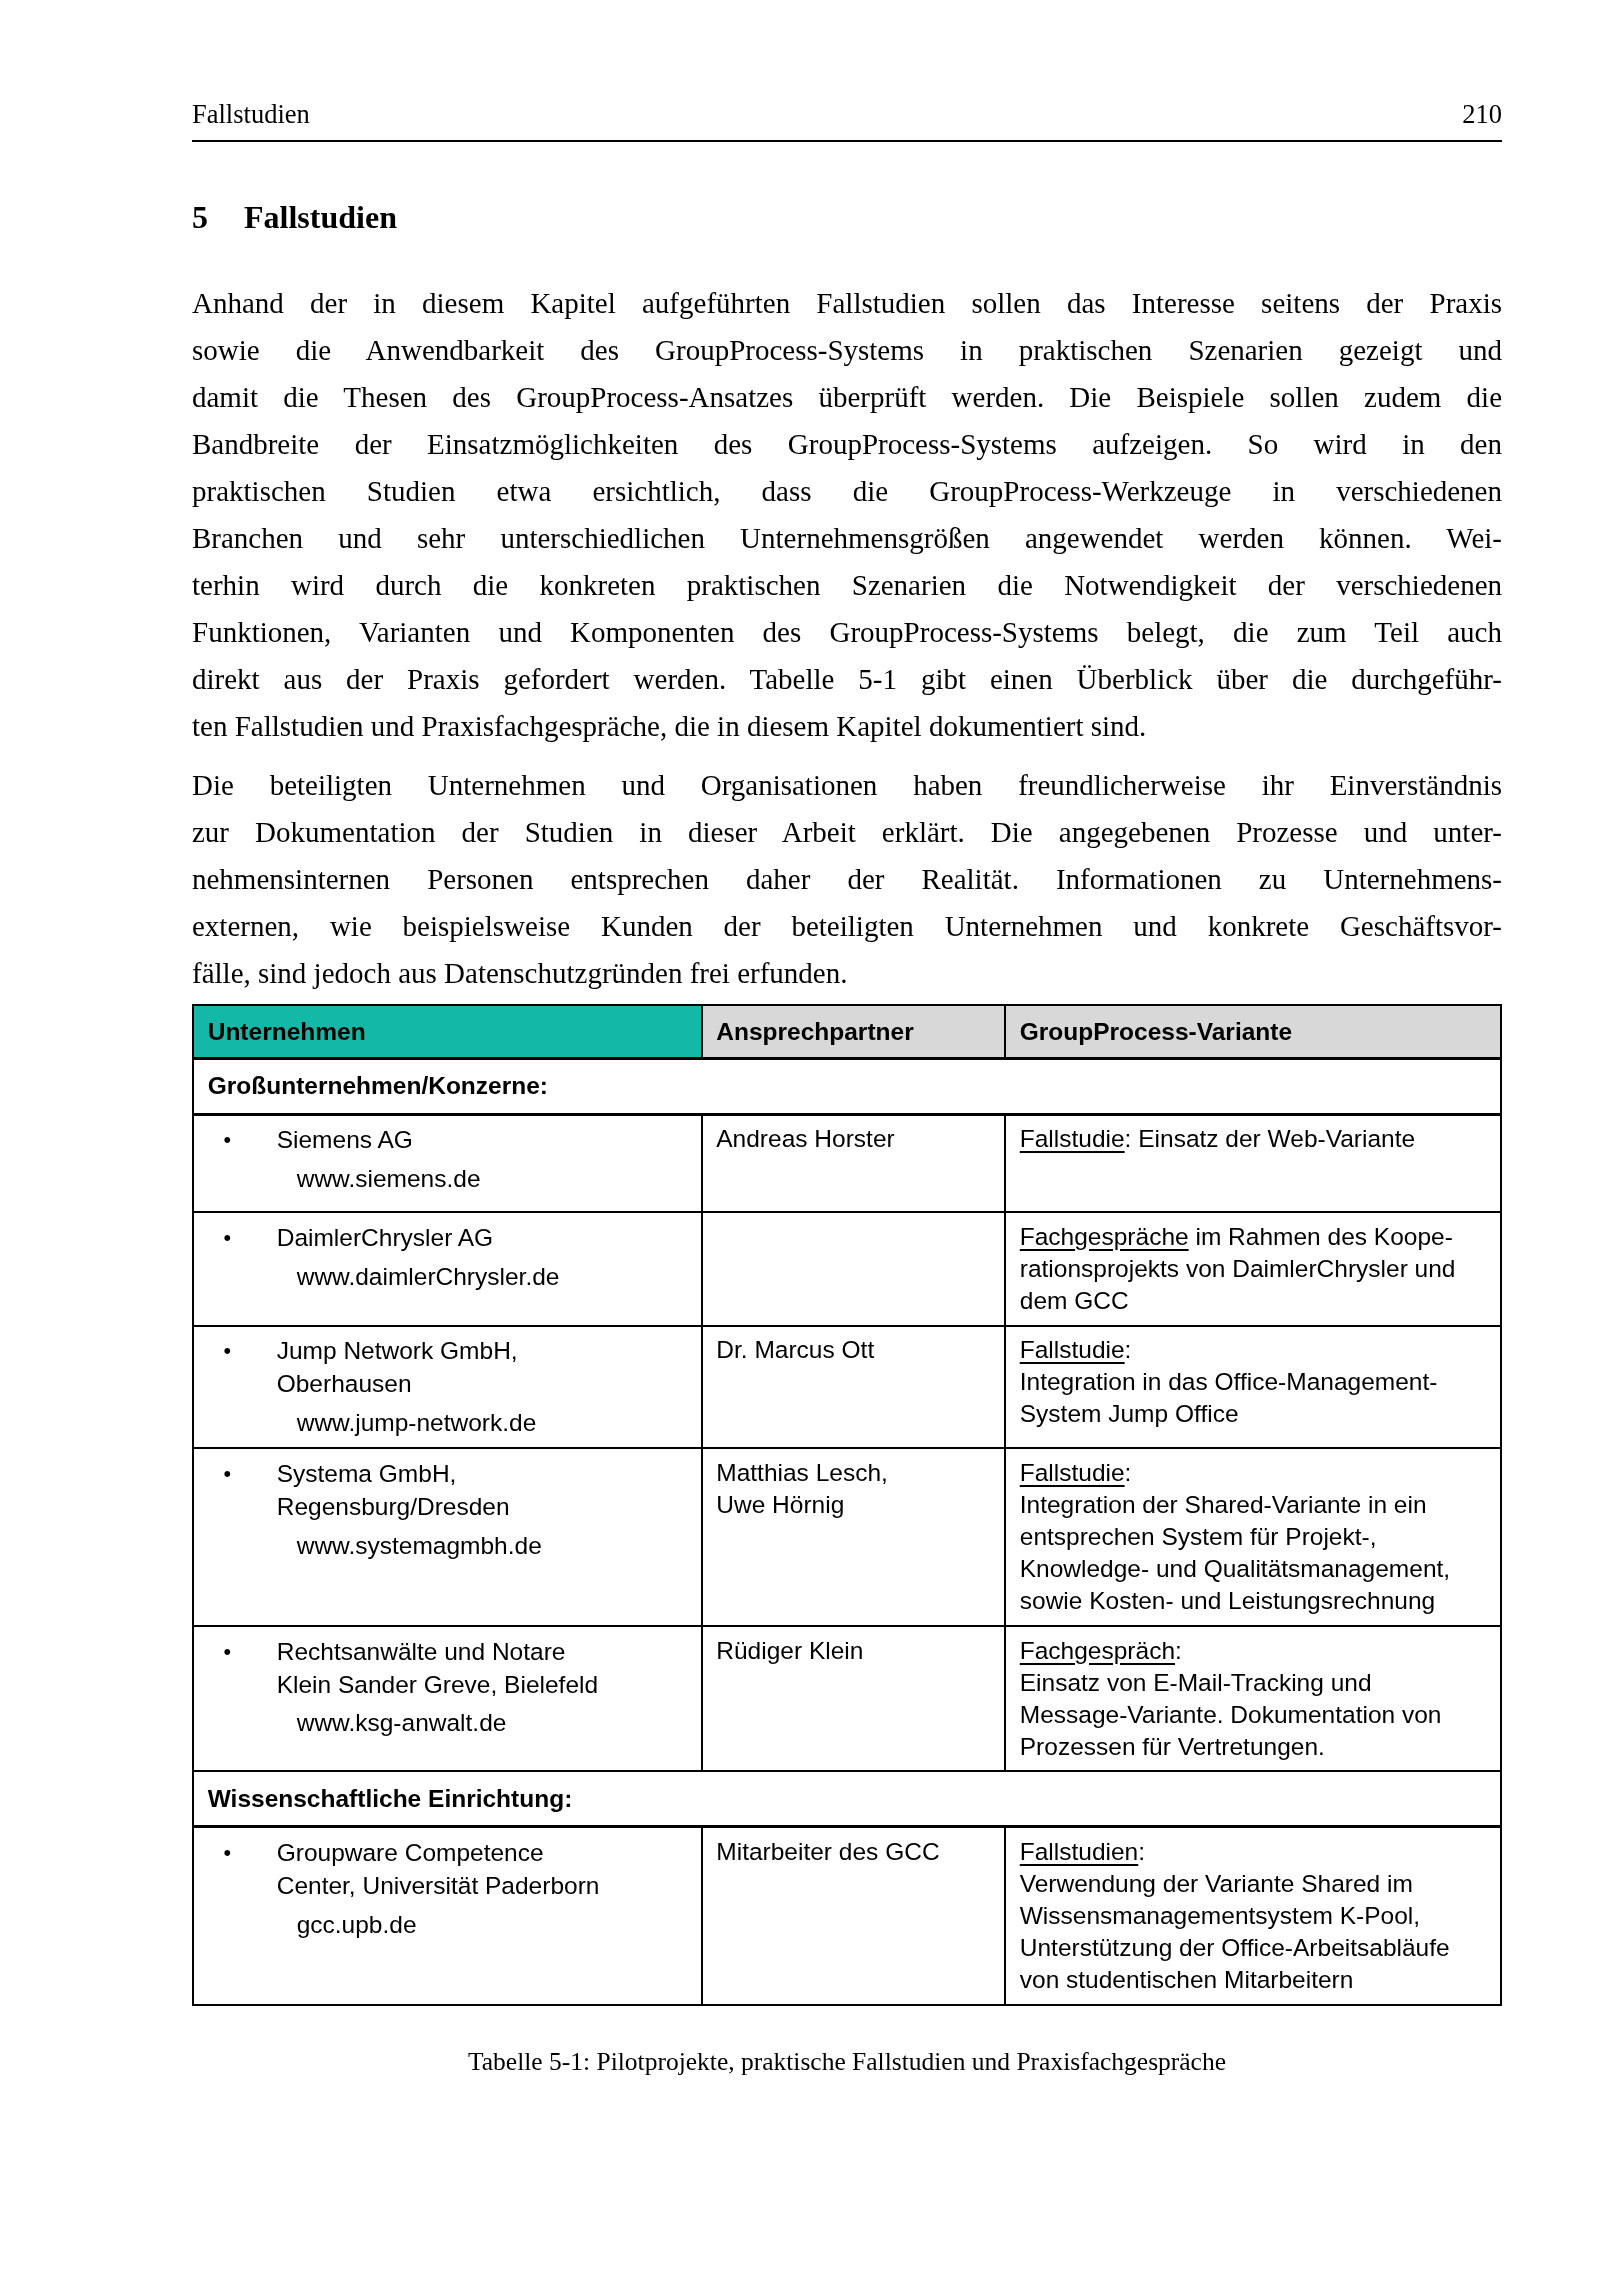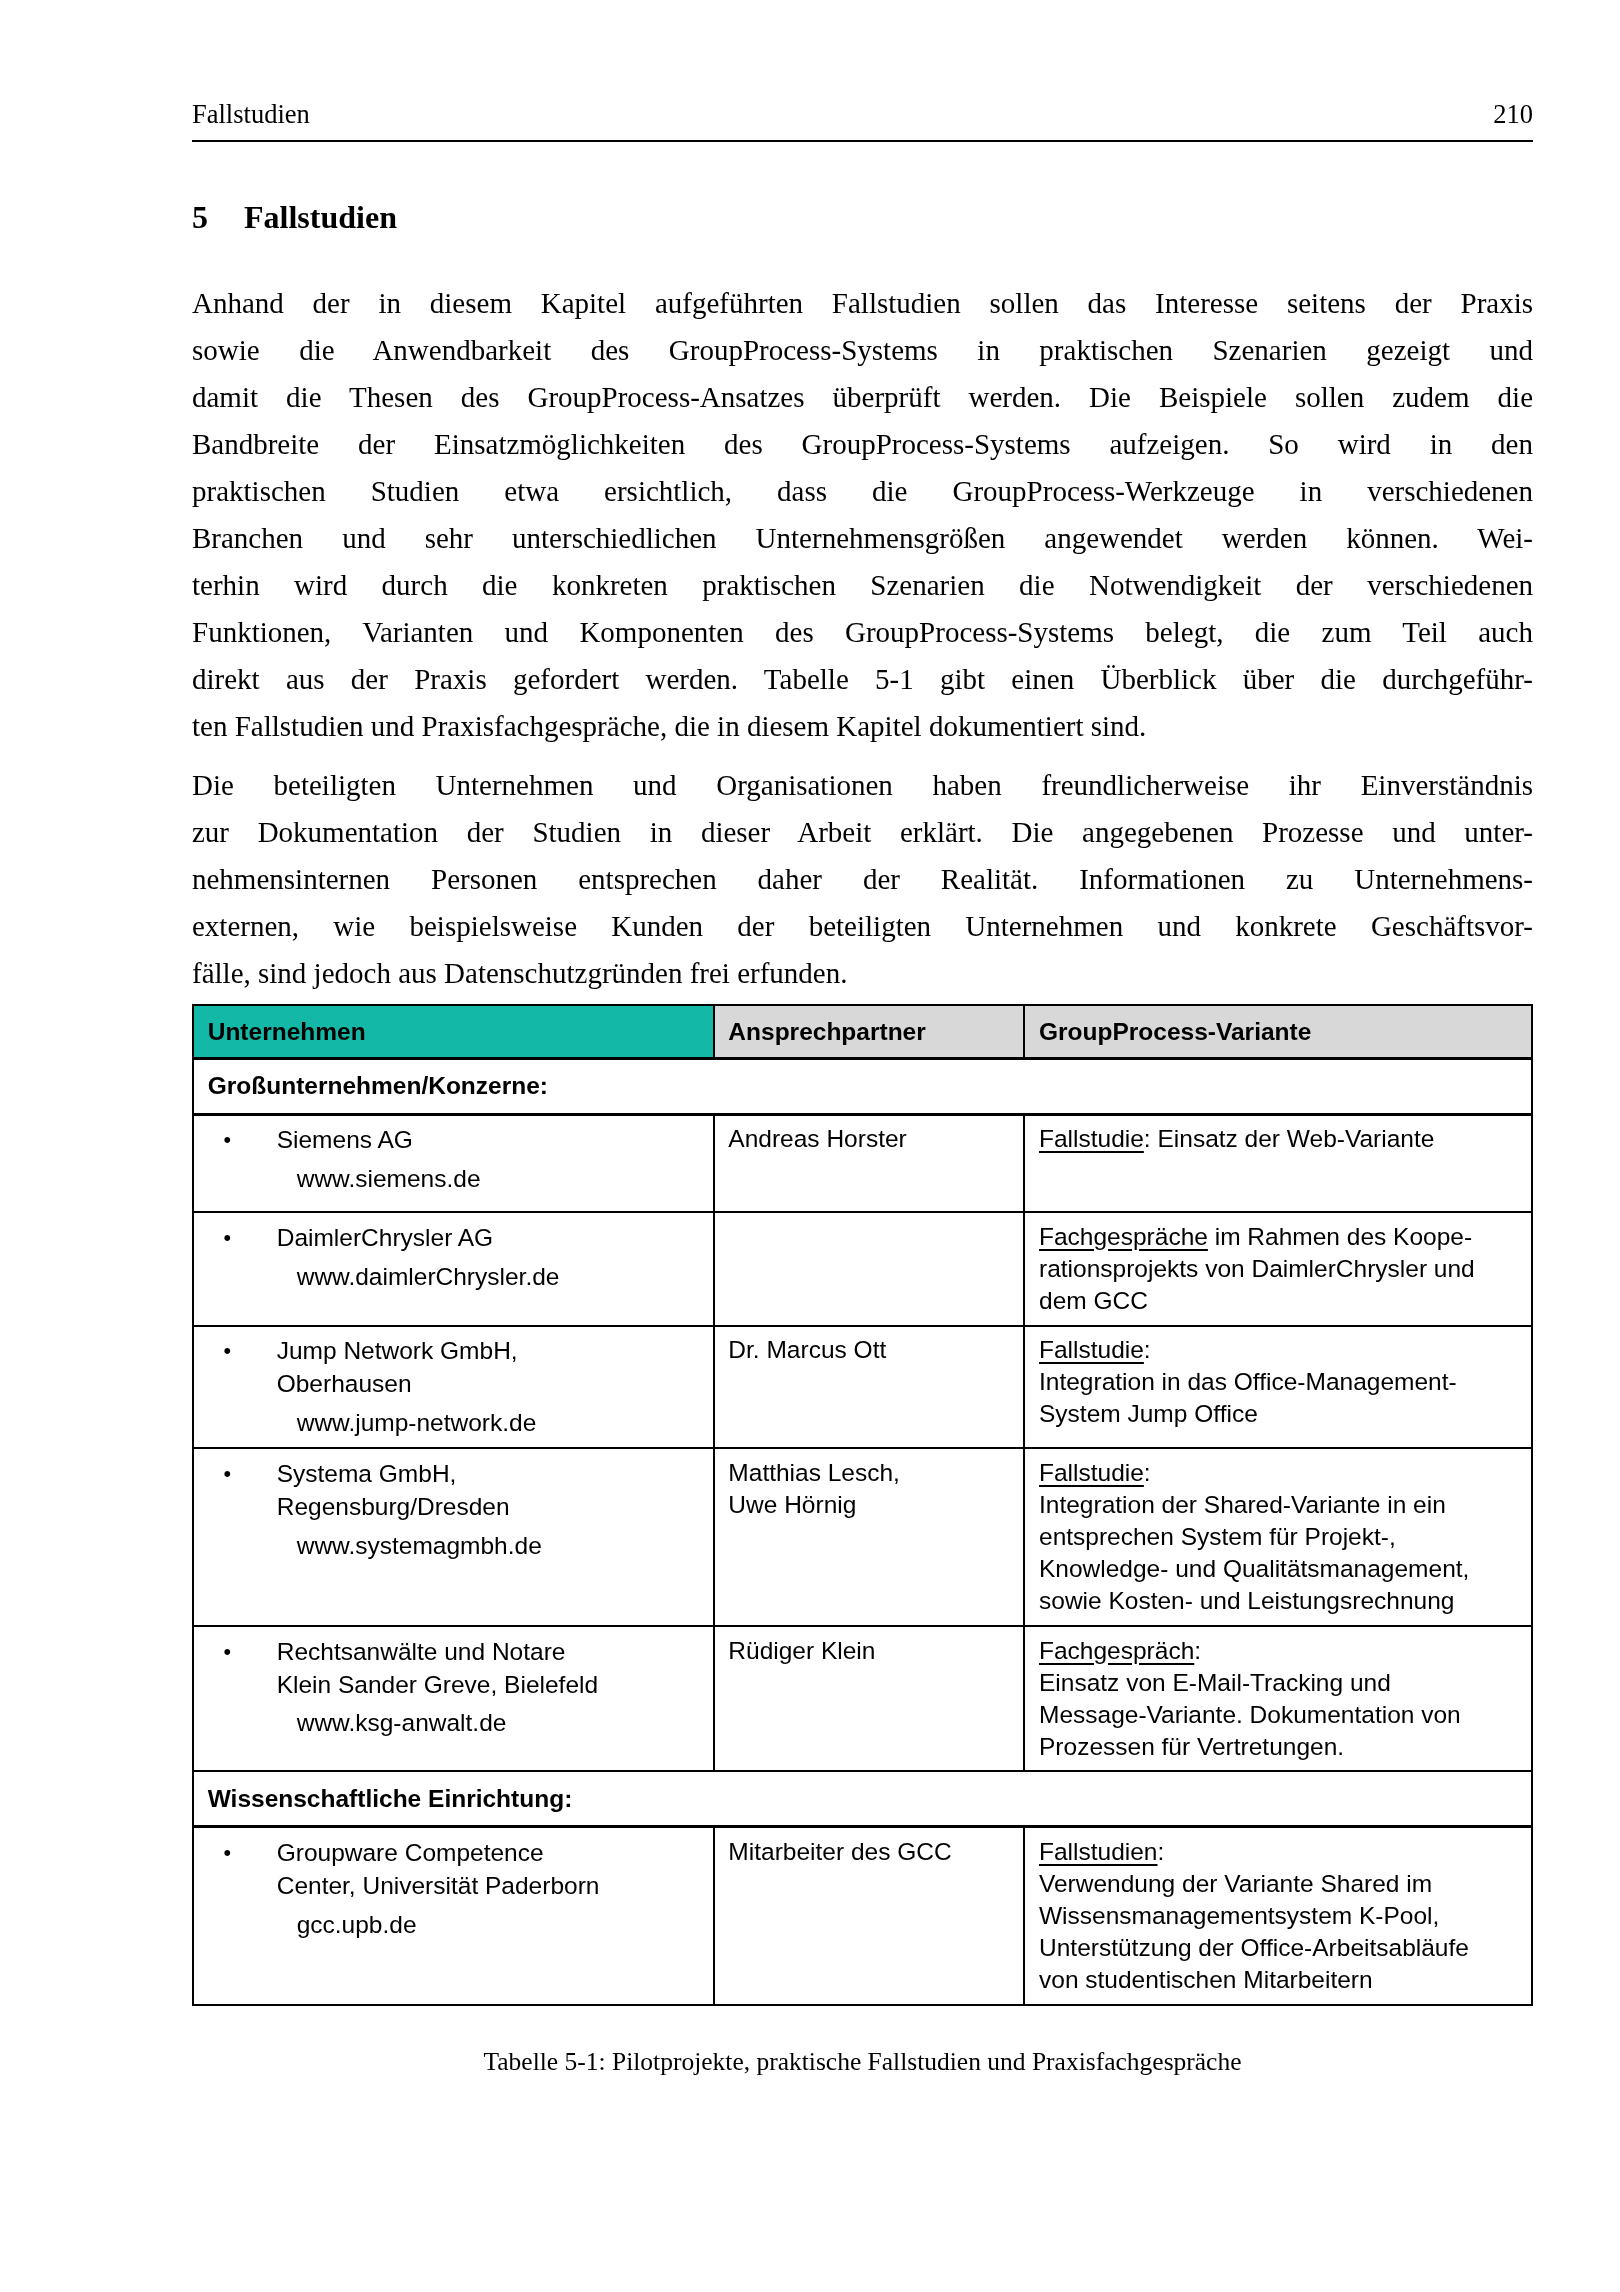--- a/index.html
+++ b/index.html
@@ -1,21 +1,21 @@
 <!DOCTYPE html>
 <html lang="de"><head>
 <meta charset="utf-8">
 <style>
   html,body{margin:0;padding:0;background:#ffffff;}
   .page{
     position:relative;
     width:1620px;height:2293px;
     background:#ffffff;color:#000;
     box-sizing:border-box;
-    padding:98px 87px 0 192px;
+    padding:98px 118px 0 192px;
     font-family:"Liberation Serif", serif;
     overflow:hidden;
   }
   
   .running-header{
     display:flex;justify-content:space-between;align-items:flex-end;
     font-size:26.5px;line-height:33px;
   }
   .header-rule{
     border:none;border-top:2px solid #000;

